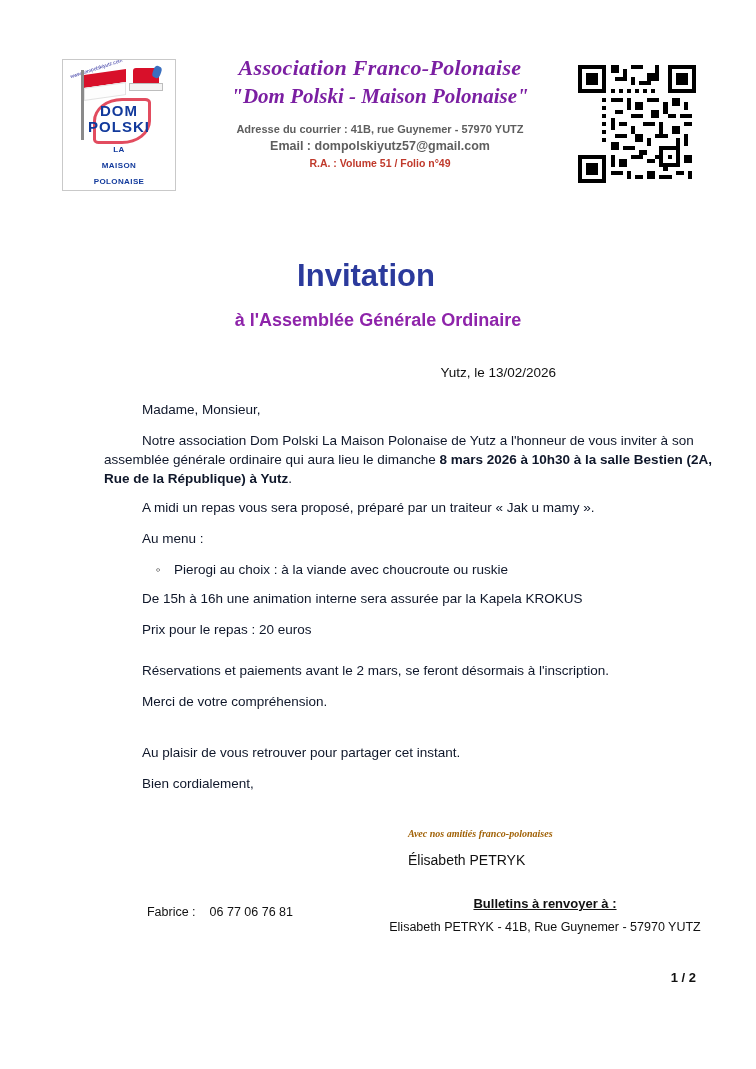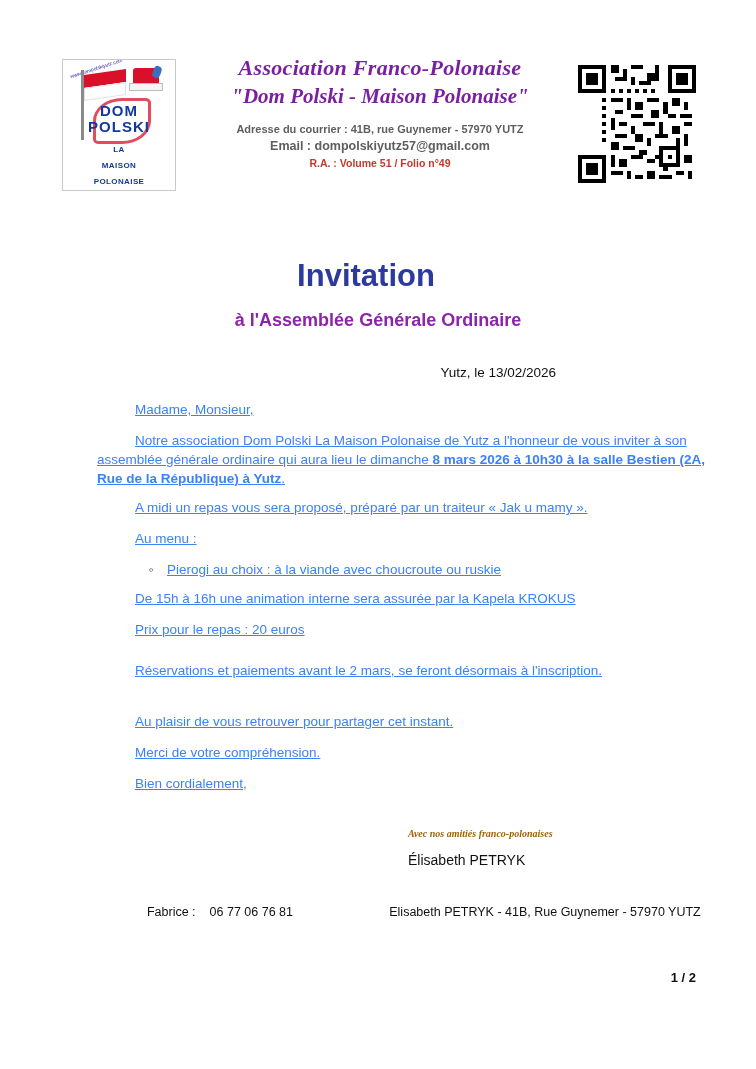--- a/index.html
+++ b/index.html
@@ -255,26 +255,25 @@
     width: 756px;
     padding-right: 200px;
     box-sizing: border-box;
     text-align: right;
     font-size: 13.5px;
     color: #111;
   }
   .body-text {
     position: absolute;
     top: 400px;
-    left: 97px;
+    left: 104px;
     width: 620px;
     font-size: 13.5px;
     line-height: 19px;
-    color: #3b82f6;
-    text-decoration: underline;
+    color: #0f172a;
   }
   .p { margin: 0 0 10px 0; }
   .p.indent { text-indent: 38px; }
   .p.gap { margin-top: 22px; }
   .p.gap-big { margin-top: 32px; }
   .b { font-weight: bold; }
   .bullet-list {
     margin: 0 0 10px 0;
     padding-left: 70px;
     list-style: none;
@@ -511,37 +510,38 @@
     <ul class="bullet-list">
       <li>Pierogi au choix : à la viande avec choucroute ou ruskie</li>
     </ul>
 
     <p class="p line">De 15h à 16h une animation interne sera assurée par la Kapela KROKUS</p>
 
     <p class="p line">Prix pour le repas : 20 euros</p>
 
     <p class="p line gap">Réservations et paiements avant le 2 mars, se feront désormais à l'inscription.</p>
 
+    <p class="p line">Merci de votre compréhension.</p>
+
     <p class="p line gap-big">Au plaisir de vous retrouver pour partager cet instant.</p>
-
-    <p class="p line">Merci de votre compréhension.</p>
 
     <p class="p line">Bien cordialement,</p>
   </div>
 
   <div class="sig">
     <div class="sig-1">Avec nos amitiés franco-polonaises</div>
     <div class="sig-2">Élisabeth PETRYK</div>
   </div>
 
   <div class="footer">
     <div class="foot-col-left">
       <div class="foot-body">
         <span class="label">Fabrice :</span><span class="foot-phone">06 77 06 76 81</span>
       </div>
     </div>
     <div class="foot-col-right">
+      <div class="foot-head">Bulletins à renvoyer à :</div>
       <div class="foot-body">Elisabeth PETRYK - 41B, Rue Guynemer - 57970 YUTZ</div>
     </div>
   </div>
 
   <div class="page-num">1 / 2</div>
 </div>
 
 </body></html>

